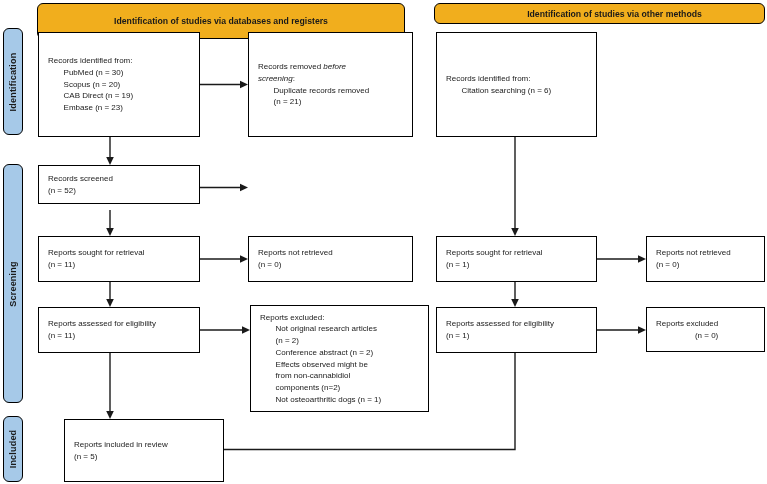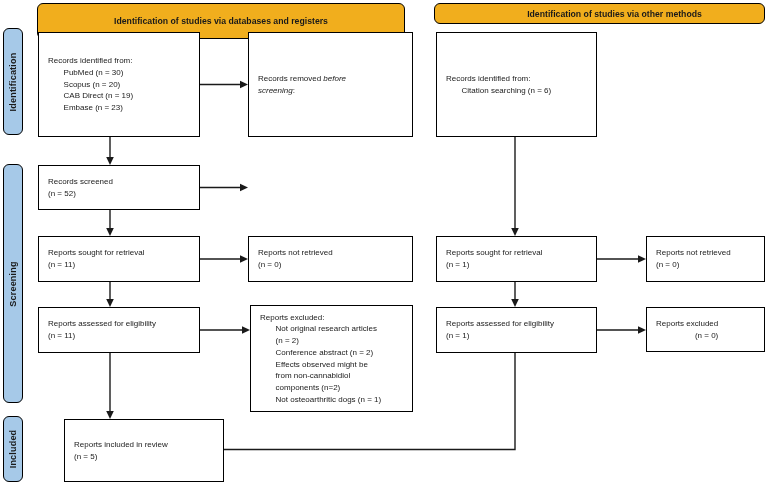--- a/index.html
+++ b/index.html
@@ -112,24 +112,28 @@
         <div class="tline">	Scopus (n = 20)</div>
         <div class="tline">	CAB Direct (n = 19)</div>
         <div class="tline">	Embase (n = 23)</div>
       </div>
   </div>
 
   <div class="box" style="left:248px;top:32px;width:165px;height:105px;">
     <div class="box-text">
       <div class="tline"><span>Records removed </span><i>before</i></div>
       <div class="tline"><i>screening</i><span>:</span></div>
+      <div>
+          <div class="tline">	Duplicate records removed</div>
+          <div class="tline">	(n = 21)</div>
+        </div>
     </div>
   </div>
 
-  <div class="box" style="left:38px;top:165px;width:162px;height:45px;">
+  <div class="box" style="left:38px;top:165px;width:162px;height:39px;">
     <div class="box-text">
         <div class="tline">Records screened</div>
         <div class="tline">(n = 52)</div>
       </div>
   </div>
 
 
   <div class="box" style="left:38px;top:236px;width:162px;height:46px;">
     <div class="box-text">
         <div class="tline">Reports sought for retrieval</div>
@@ -144,21 +148,21 @@
       </div>
   </div>
 
   <div class="box" style="left:38px;top:307px;width:162px;height:46px;">
     <div class="box-text">
         <div class="tline">Reports assessed for eligibility</div>
         <div class="tline">(n = 11)</div>
       </div>
   </div>
 
-  <div class="box" style="left:250px;top:305px;width:163px;height:107px;">
+  <div class="box" style="left:250px;top:305px;width:179px;height:107px;">
     <div class="box-text">
         <div class="tline">Reports excluded:</div>
         <div class="tline">	Not original research articles</div>
         <div class="tline">	(n = 2)</div>
         <div class="tline">	Conference abstract (n = 2)</div>
         <div class="tline">	Effects observed might be</div>
         <div class="tline">	from non-cannabidiol</div>
         <div class="tline">	components (n=2)</div>
         <div class="tline">	Not osteoarthritic dogs (n = 1)</div>
       </div>

